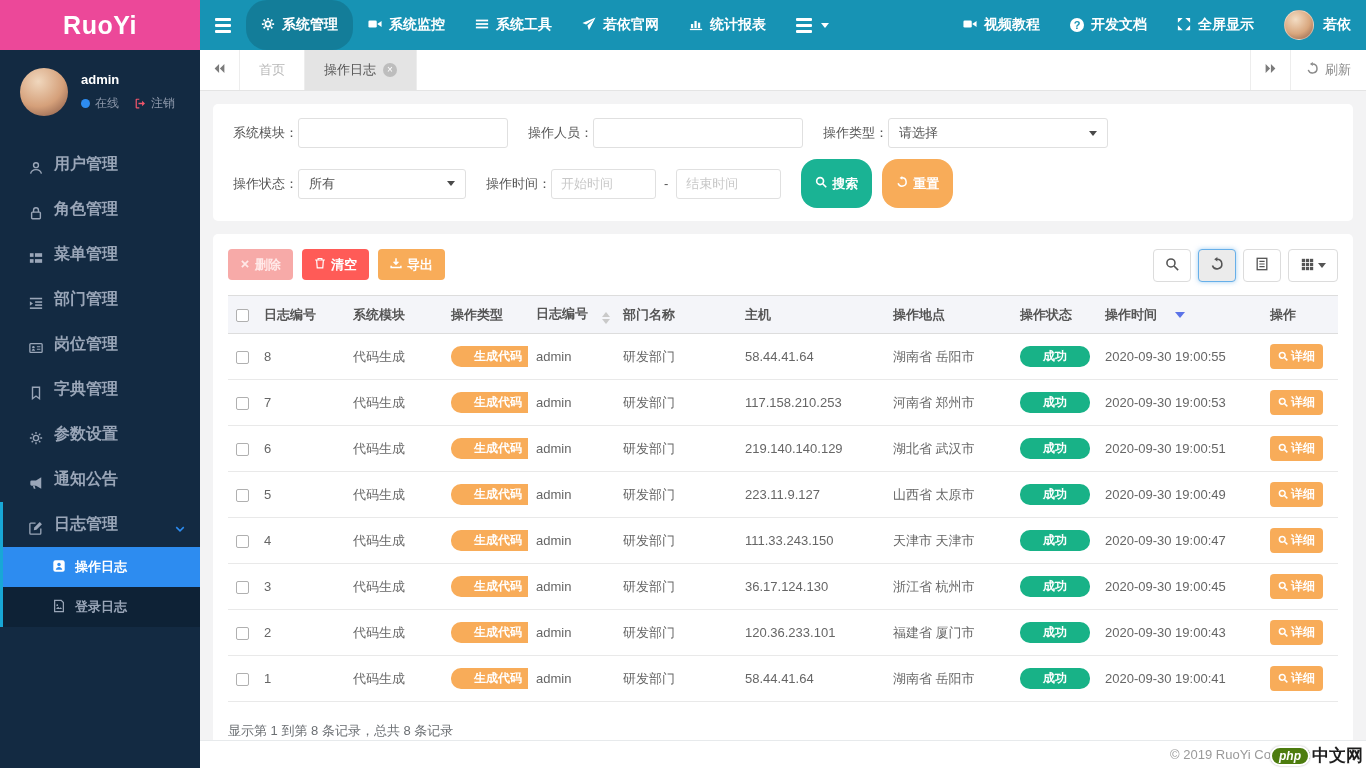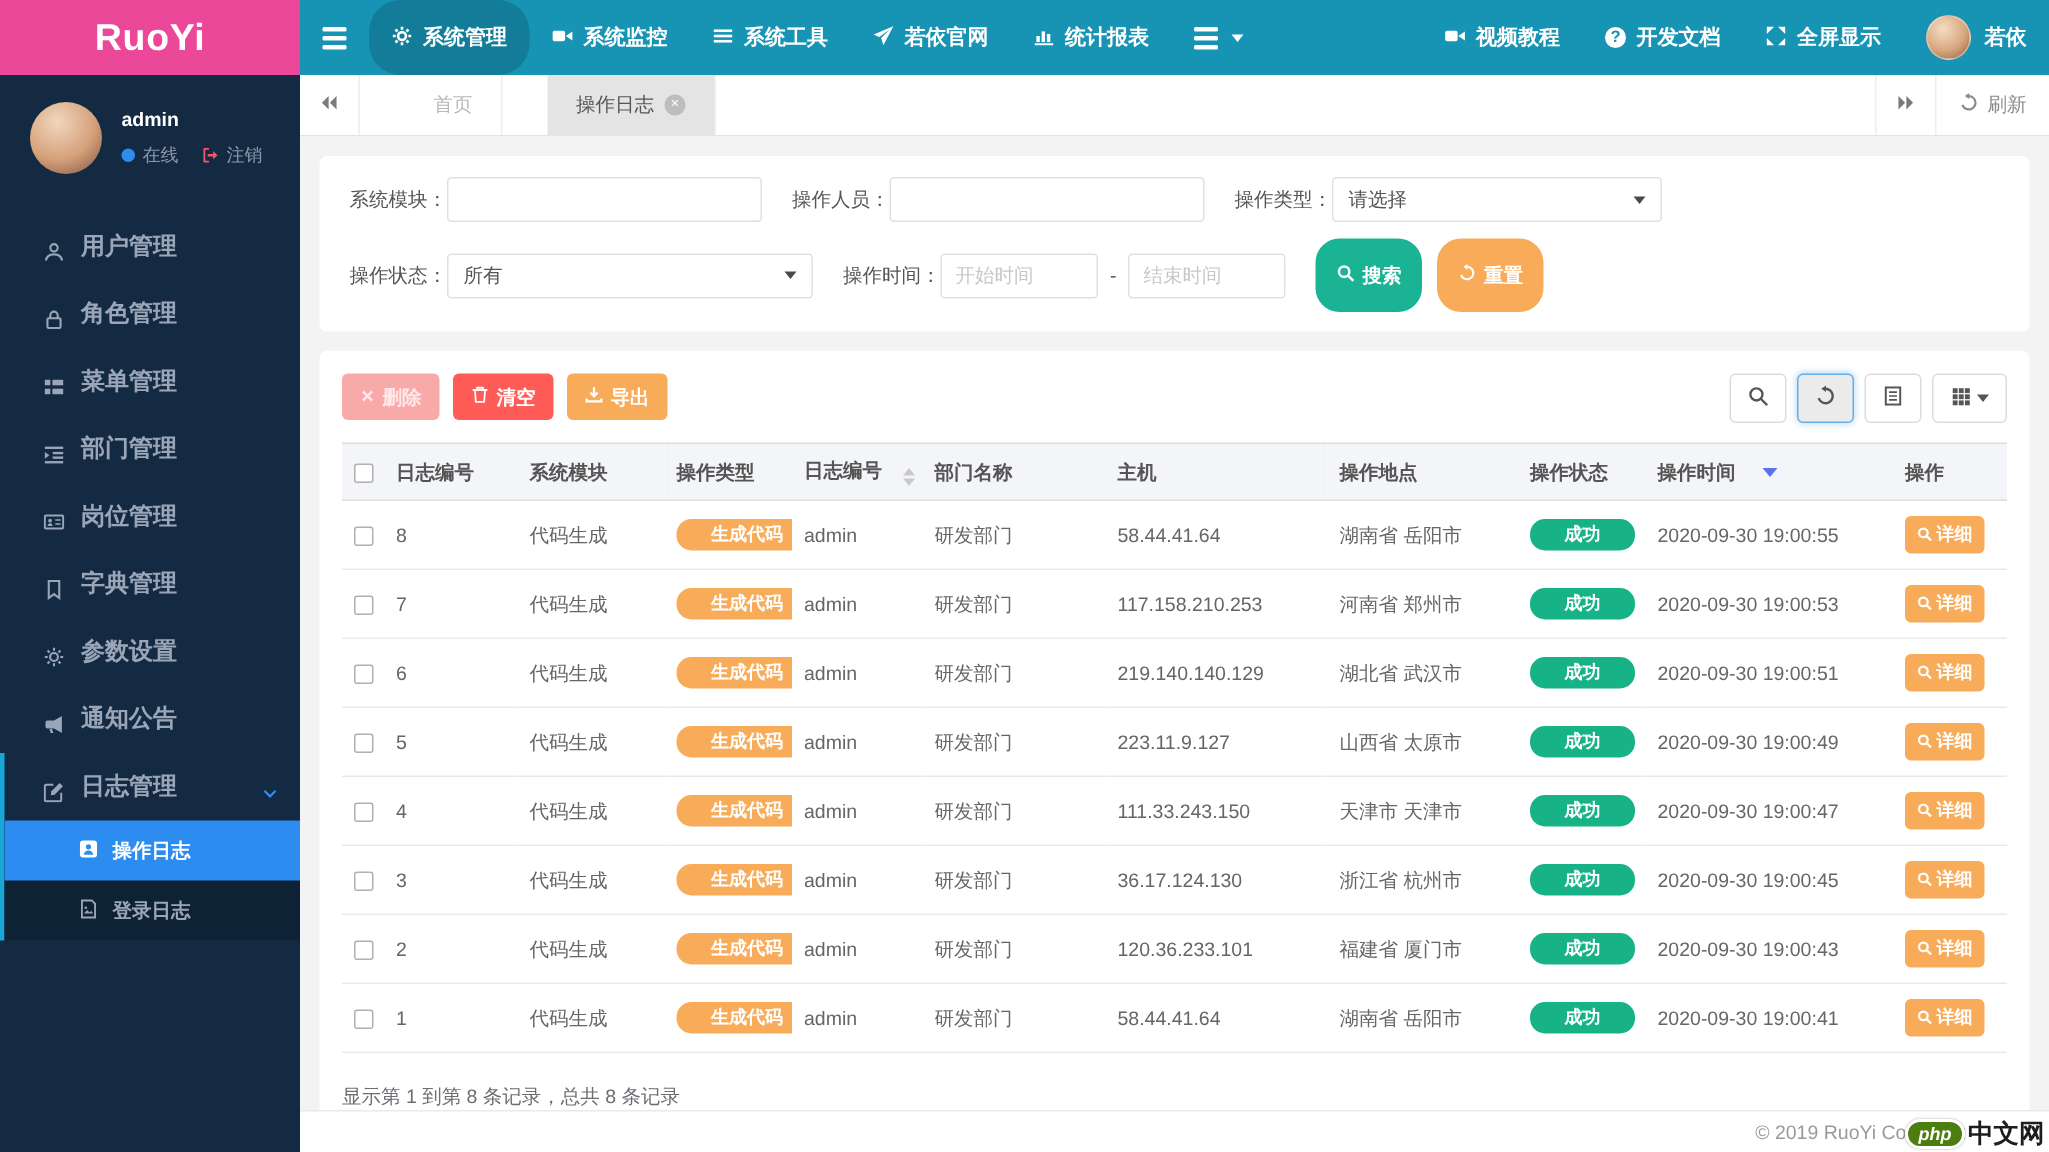--- a/index.html
+++ b/index.html
@@ -34,40 +34,40 @@
   .menu-item .ico { display: inline-flex; width: 15px; justify-content: center; }
   .menu-group { border-left: 3px solid #18a7d6; }
   .menu-group .menu-item { padding-left: 25px; }
   .menu-group .chev { margin-left: auto; color: #2d8cf0; display: inline-flex; }
   .submenu { list-style: none; background: #0e2236; }
   .submenu-item { display: flex; align-items: center; gap: 9px; padding: 11px 10px 11px 49px; color: #9aa6b8; font-size: 13px; font-weight: bold; cursor: pointer; }
   .submenu-item.active { background: #2d8cf0; color: #fff; }
 
   
   .main { position: absolute; top: 50px; left: 200px; right: 0; bottom: 0; display: flex; flex-direction: column; }
-  .tabbar { height: 41px; background: #fff; border-bottom: 1px solid #e4e4e4; display: flex; align-items: stretch; flex: none; gap: 30px; }
+  .tabbar { height: 41px; background: #fff; border-bottom: 1px solid #e4e4e4; display: flex; align-items: stretch; flex: none; }
   .tab-arrow { width: 40px; display: flex; align-items: center; justify-content: center; color: #7b7b7b; border-right: 1px solid #ededed; cursor: pointer; }
   .tab-arrow.right { border-right: none; border-left: 1px solid #ededed; }
   .tab { display: flex; align-items: center; gap: 7px; padding: 0 19px; color: #b9b9b9; font-size: 13px; border-right: 1px solid #ededed; cursor: pointer; }
   .tab.active { background: #e4e4e4; color: #555; }
   .tab-close { width: 14px; height: 14px; border-radius: 50%; background: #bdbdbd; color: #fff; font-size: 10px; line-height: 13px; text-align: center; cursor: pointer; }
   .tab-right { margin-left: auto; display: flex; align-items: stretch; }
   .refresh-tab { display: flex; align-items: center; gap: 6px; padding: 0 15px; color: #8a8a8a; border-left: 1px solid #ededed; cursor: pointer; font-size: 13px; }
 
   .content { flex: 1; background: #f3f3f4; padding: 13px; overflow: hidden; }
   .panel { background: #fff; border-radius: 5px; }
 
   
   .search-panel { padding: 14px 15px 13px; margin-bottom: 13px; }
   .form-row { display: flex; align-items: center; }
   .form-row + .form-row { margin-top: 11px; }
   .form-label { width: 70px; text-align: right; color: #555; flex: none; }
   .text-input { width: 210px; height: 30px; border: 1px solid #e0e0e0; border-radius: 3px; background: #fff; padding: 0 9px; font-size: 13px; color: #555; outline: none; font-family: inherit; }
   .fgap { width: 15px; flex: none; }
-  .select-box { width: 244px; height: 30px; border: 1px solid #e0e0e0; border-radius: 3px; background: #fff; display: flex; align-items: center; justify-content: space-between; padding: 0 10px; color: #555; cursor: pointer; }
+  .select-box { width: 168px; height: 30px; border: 1px solid #e0e0e0; border-radius: 3px; background: #fff; display: flex; align-items: center; justify-content: space-between; padding: 0 10px; color: #555; cursor: pointer; }
   .select-box.wide { width: 220px; }
   .sel-caret { width: 0; height: 0; border-left: 4px solid transparent; border-right: 4px solid transparent; border-top: 5px solid #4a4a4a; }
   .time-input { width: 105px; height: 30px; border: 1px solid #e0e0e0; border-radius: 3px; padding: 0 9px; font-size: 13px; color: #555; outline: none; font-family: inherit; }
   .time-input::placeholder { color: #c8c8c8; }
   .dash { margin: 0 8px; color: #555; }
   .btn-pill { height: 49px; border: none; border-radius: 16px; color: #fff; font-size: 13px; font-weight: bold; padding: 0 14px; display: inline-flex; align-items: center; gap: 5px; cursor: pointer; font-family: inherit; }
   .btn-search { background: #1ab394; margin-left: 20px; }
   .btn-reset { background: #f8ac59; margin-left: 10px; }
 
   

